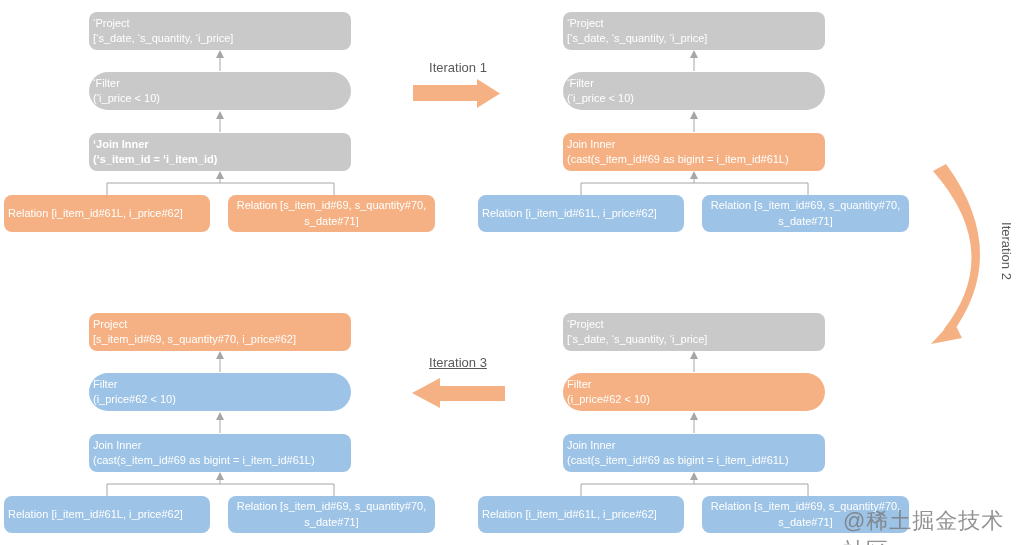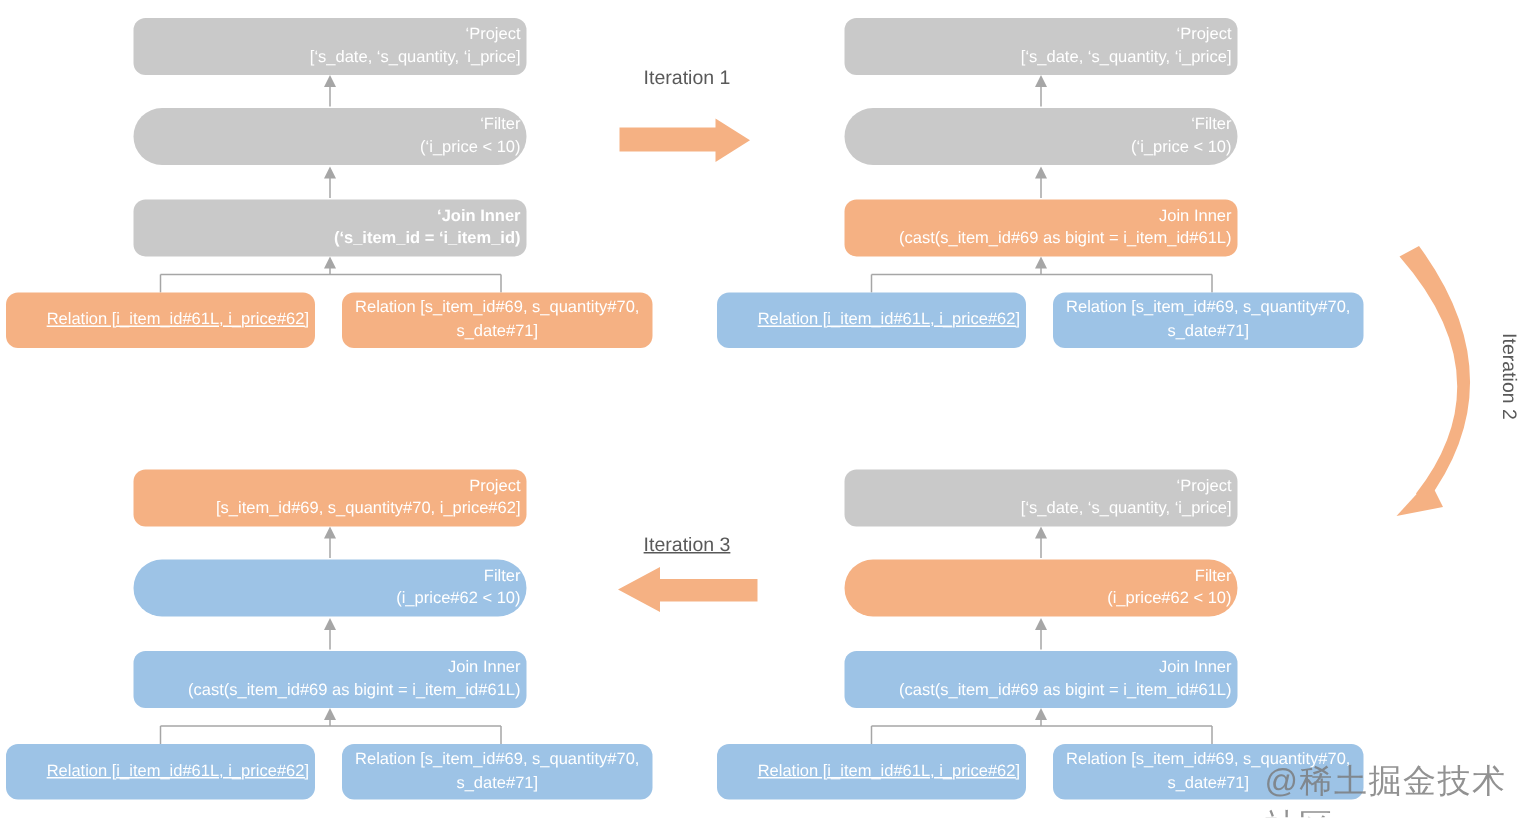--- a/index.html
+++ b/index.html
@@ -2,27 +2,27 @@
 <html><head>
 <meta charset="utf-8">
 <style>
   html,body{margin:0;padding:0;background:#fff;}
   .canvas{position:relative;width:1024px;height:545px;background:#ffffff;
           font-family:"Liberation Sans",sans-serif;overflow:hidden;}
   .overlay{position:absolute;left:0;top:0;width:1024px;height:545px;pointer-events:none;z-index:2;}
   .tree{position:absolute;width:450px;height:222px;}
   .conn{position:absolute;left:0;top:0;z-index:0;}
   .node{position:absolute;border-radius:8px;color:#ffffff;display:flex;flex-direction:column;
-        justify-content:center;align-items:flex-end;text-align:center;font-size:11px;
+        justify-content:center;align-items:flex-start;text-align:center;font-size:11px;
         line-height:1.38;z-index:1;box-sizing:border-box;padding:0 4px;}
   .main{left:85px;width:262px;height:38px;}
   .n-project{top:0;} .n-filter{top:60px;border-radius:19px;} .n-join{top:121px;}
   .rel{top:183px;height:37px;}
   .relL{left:0;width:206px;}
-  .relL .reltext{white-space:nowrap;text-decoration:underline;}
+  .relL .reltext{white-space:nowrap;}
   .relR{left:224px;width:207px;}
   .itlabel{position:absolute;font-size:13px;color:#595959;width:96px;text-align:center;z-index:2;}
   .it2label{position:absolute;left:961px;top:243px;width:90px;height:16px;font-size:13px;
             color:#595959;text-align:center;transform:rotate(90deg);z-index:2;}
   .watermark{position:absolute;left:843px;top:506px;font-size:22px;letter-spacing:1px;
              color:rgba(122,122,122,0.82);z-index:5;}
   line{stroke:#a6a6a6;stroke-width:1;}
   .ah{fill:#a6a6a6;}
 </style>
 </head>
@@ -158,18 +158,18 @@
     </div>
   </div>
 
   <svg class="overlay">
     <polygon fill="#f5b183" points="413,85 477,85 477,79 500,93.5 477,108 477,101 413,101"></polygon>
     <polygon fill="#f5b183" points="505,386 440,386 440,378 412,393 440,408 440,401 505,401"></polygon>
     <path fill="#f5b183" d="M 946,164 Q 1012,254 950,336 L 944,329 Q 1004,252 933,171 Z"></path>
     <polygon fill="#f5b183" points="931,344 953,320 962,338"></polygon>
   </svg>
 
-  <div class="itlabel" style="left:410px;top:44px;">Iteration 1</div>
+  <div class="itlabel" style="left:410px;top:60px;">Iteration 1</div>
   <div class="it2label">Iteration 2</div>
   <div class="itlabel" style="left:410px;top:355px;text-decoration:underline;">Iteration 3</div>
 
   <div class="watermark">@稀土掘金技术社区</div>
 </div>
 
 </body></html>

